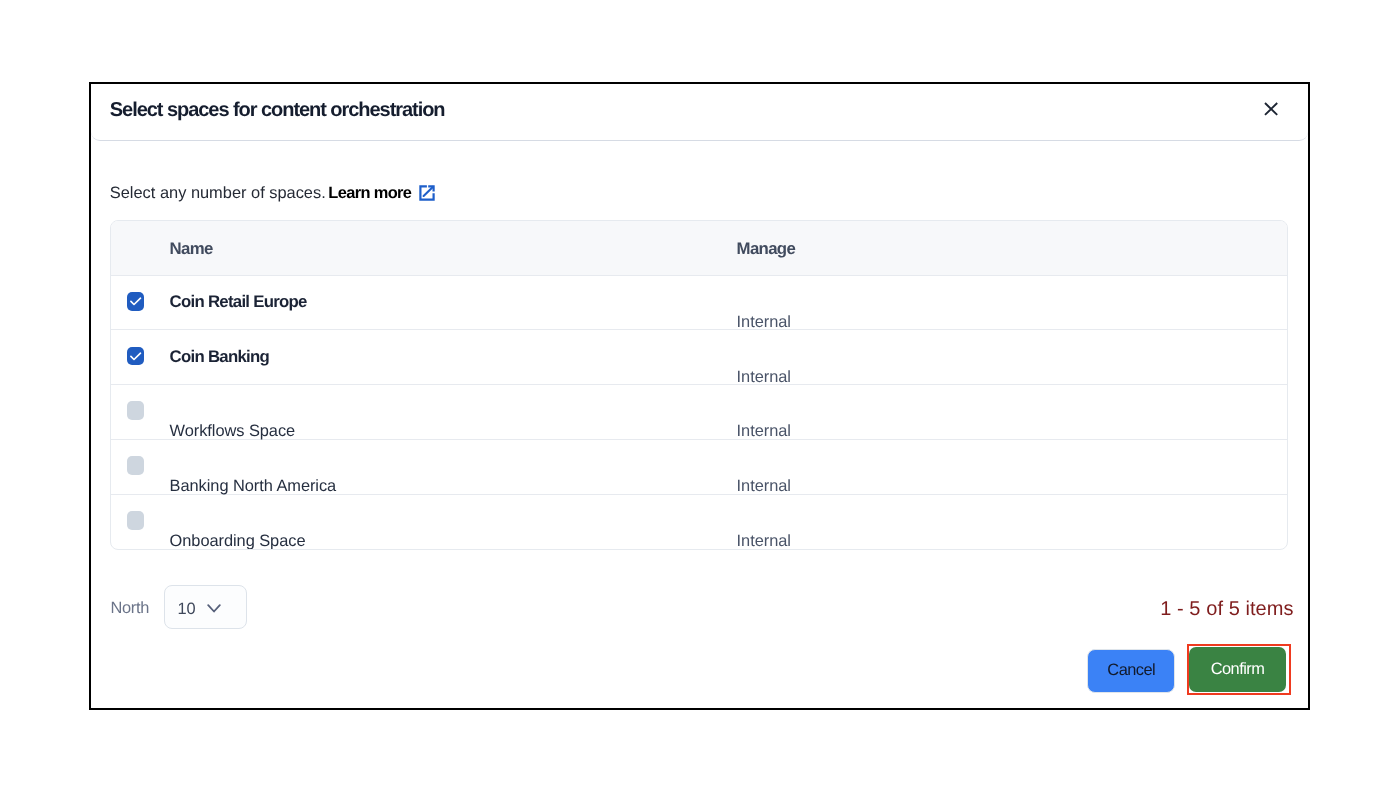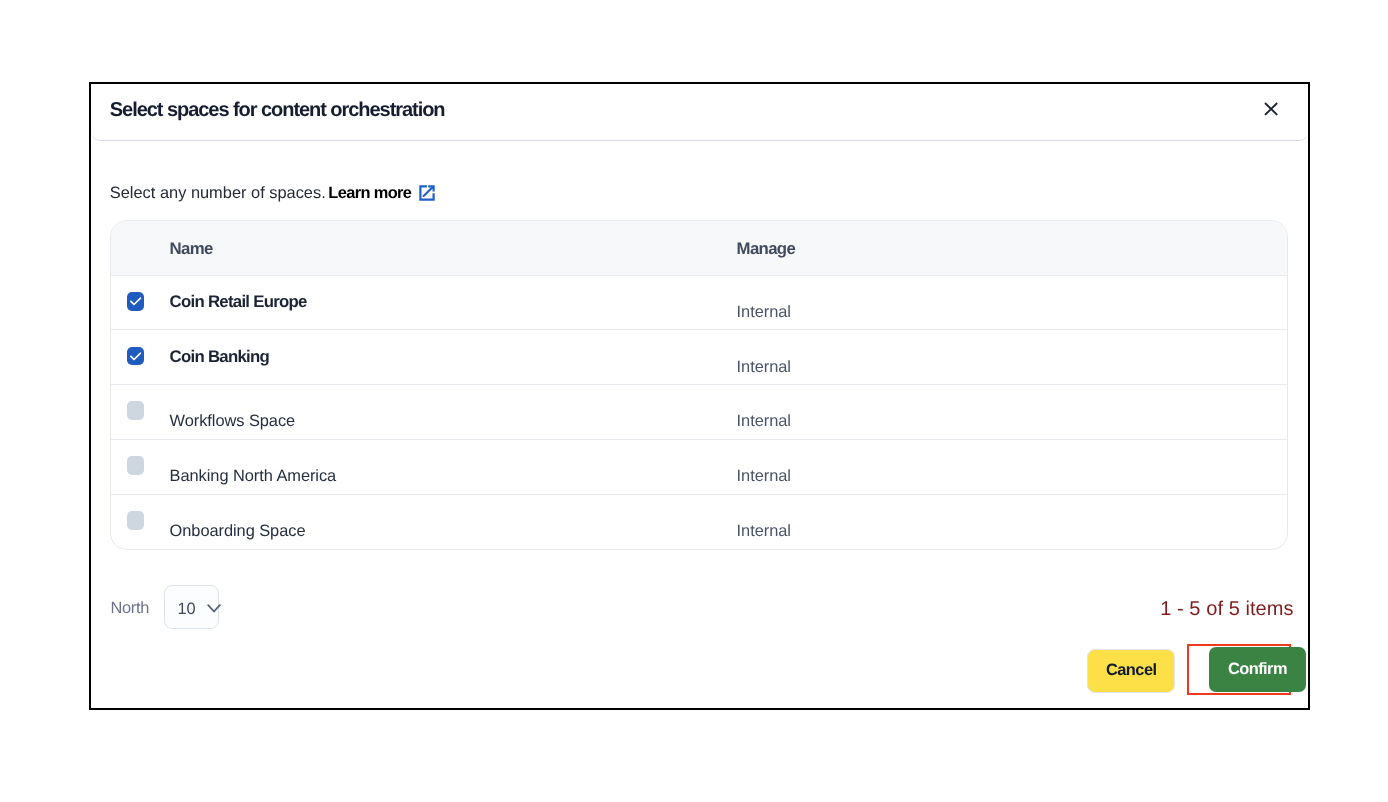--- a/index.html
+++ b/index.html
@@ -4,43 +4,43 @@
 <style>
   html,body{margin:0;padding:0;}
   body{width:1388px;height:802px;background:#ffffff;font-family:"Liberation Sans",sans-serif;-webkit-font-smoothing:antialiased;text-rendering:geometricPrecision;}
   .modal{position:absolute;left:89px;top:82px;width:1221px;height:628px;background:#fff;border:2px solid #000;box-sizing:border-box;}
   .modal-header{height:57px;position:relative;border-bottom:1.3px solid #d6dbe4;box-sizing:border-box;border-radius:9px;}
   .modal-title{position:absolute;left:18.8px;top:11px;font-size:20px;font-weight:bold;color:#151d2e;letter-spacing:-1.05px;line-height:30px;}
   .close-btn{position:absolute;left:1173.0px;top:18.2px;width:14px;height:14px;cursor:pointer;}
   .desc{position:absolute;left:18.8px;top:75.8px;font-size:16.4px;color:#252a35;line-height:22px;}
   .link{color:#000000;font-weight:bold;text-decoration:none;letter-spacing:-0.62px;margin-left:-2.0px;}
   .ext-icon{display:inline-block;vertical-align:-3px;margin-left:7.6px;width:16px;height:16px;}
-  .table{position:absolute;left:19.2px;top:136.3px;width:1178.2px;border:1px solid #e6eaef;border-radius:17px;box-sizing:border-box;overflow:hidden;}
+  .table{position:absolute;left:19.2px;top:136.3px;width:1178.2px;border:1px solid #e6eaef;border-radius:8px;box-sizing:border-box;overflow:hidden;}
   .thead{height:54.3px;background:#f7f8fa;border-bottom:1px solid #e7eaef;display:flex;align-items:center;box-sizing:border-box;}
   .trow{height:54.75px;border-bottom:1px solid #e7eaef;display:flex;align-items:center;box-sizing:border-box;}
   .trow:last-child{border-bottom:none;}
   .c-check{width:17.8px;margin-left:15.5px;display:flex;justify-content:flex-start;}
   .c-name{width:567px;margin-left:25.1px;box-sizing:border-box;}
   .c-lic{flex:1;}
   .thead .c-name{margin-left:25.1px;}
   .th{font-size:16.8px;font-weight:bold;color:#414b5e;letter-spacing:-0.65px;position:relative;top:0.7px;}
-  .td{font-size:16.4px;color:#262f40;letter-spacing:-0.05px;position:relative;top:10px;}
+  .td{font-size:16.4px;color:#262f40;letter-spacing:-0.05px;position:relative;top:20px;}
   .c-lic.td{color:#4a5468;}
   .td.bold{font-size:16.8px;font-weight:bold;color:#1b2335;letter-spacing:-0.72px;position:relative;top:0px;}
   .cb{width:17.8px;height:18.8px;border-radius:5px;background:#ced6df;position:relative;top:-1.3px;}
     .cb.on{background:#205cc0;}
   .cb.on svg{display:block;}
   .viewlbl{position:absolute;left:19.4px;top:514.6px;font-size:16.4px;color:#6b7489;letter-spacing:-0.25px;}
-  .select{position:absolute;left:73.4px;top:501.2px;width:55px;height:44px;border:1px solid #dde3ea;border-radius:8px;background:#fcfdfe;box-sizing:border-box;display:flex;align-items:center;cursor:pointer;padding-left:16px;}
+  .select{position:absolute;left:73.4px;top:501.2px;width:83px;height:44px;border:1px solid #dde3ea;border-radius:8px;background:#fcfdfe;box-sizing:border-box;display:flex;align-items:center;cursor:pointer;padding-left:16px;}
   .select span{position:absolute;left:12.2px;top:13.5px;font-size:16.4px;color:#3f485b;letter-spacing:-0.2px;}
   .sel-chev{position:absolute;left:41.3px;top:18.1px;}
   .items{position:absolute;left:1069.2px;top:514px;font-size:20px;color:#7f1d1d;letter-spacing:0.07px;}
-  .btn-cancel{position:absolute;left:996.2px;top:564.9px;width:88.1px;height:43.8px;border:1px solid #dfe5eb;border-radius:8px;background:#fde047;box-sizing:border-box;font-size:16.4px;font-weight:bold;color:#121a2a;letter-spacing:-0.55px;display:flex;align-items:center;justify-content:center;cursor:pointer;}
+  .btn-cancel{position:absolute;left:996.2px;top:564.9px;width:88.1px;height:43.8px;border:1px solid #dfe5eb;border-radius:8px;background:#3b82f6;box-sizing:border-box;font-size:16.4px;font-weight:normal;color:#121a2a;letter-spacing:-0.55px;display:flex;align-items:center;justify-content:center;cursor:pointer;}
   .confirm-wrap{position:absolute;left:1096.4px;top:559.9px;width:103.5px;height:51.2px;border:2.2px solid #ef3a1f;box-sizing:border-box;}
-  .btn-confirm{position:absolute;left:1097.9px;top:562.9px;width:97.2px;height:44.8px;border-radius:7px;background:#3a8343;font-size:16.4px;font-weight:bold;color:#fff;letter-spacing:-0.55px;display:flex;align-items:center;justify-content:center;cursor:pointer;margin-left:20px;}
+  .btn-confirm{position:absolute;left:1097.9px;top:562.9px;width:97.2px;height:44.8px;border-radius:7px;background:#3a8343;font-size:16.4px;font-weight:normal;color:#fff;letter-spacing:-0.55px;display:flex;align-items:center;justify-content:center;cursor:pointer;}
 </style>
 </head>
 <body>
 
 <div class="modal">
   <div class="modal-header">
     <div class="modal-title">Select spaces for content orchestration</div>
     <div class="close-btn">
       <svg width="14" height="14" viewBox="0 0 14 14">
           <path d="M1.0 1.0 L13.2 12.9 M13.2 1.0 L1.0 12.9" stroke="#1d2533" stroke-width="1.9" fill="none" stroke-linecap="butt"></path>

